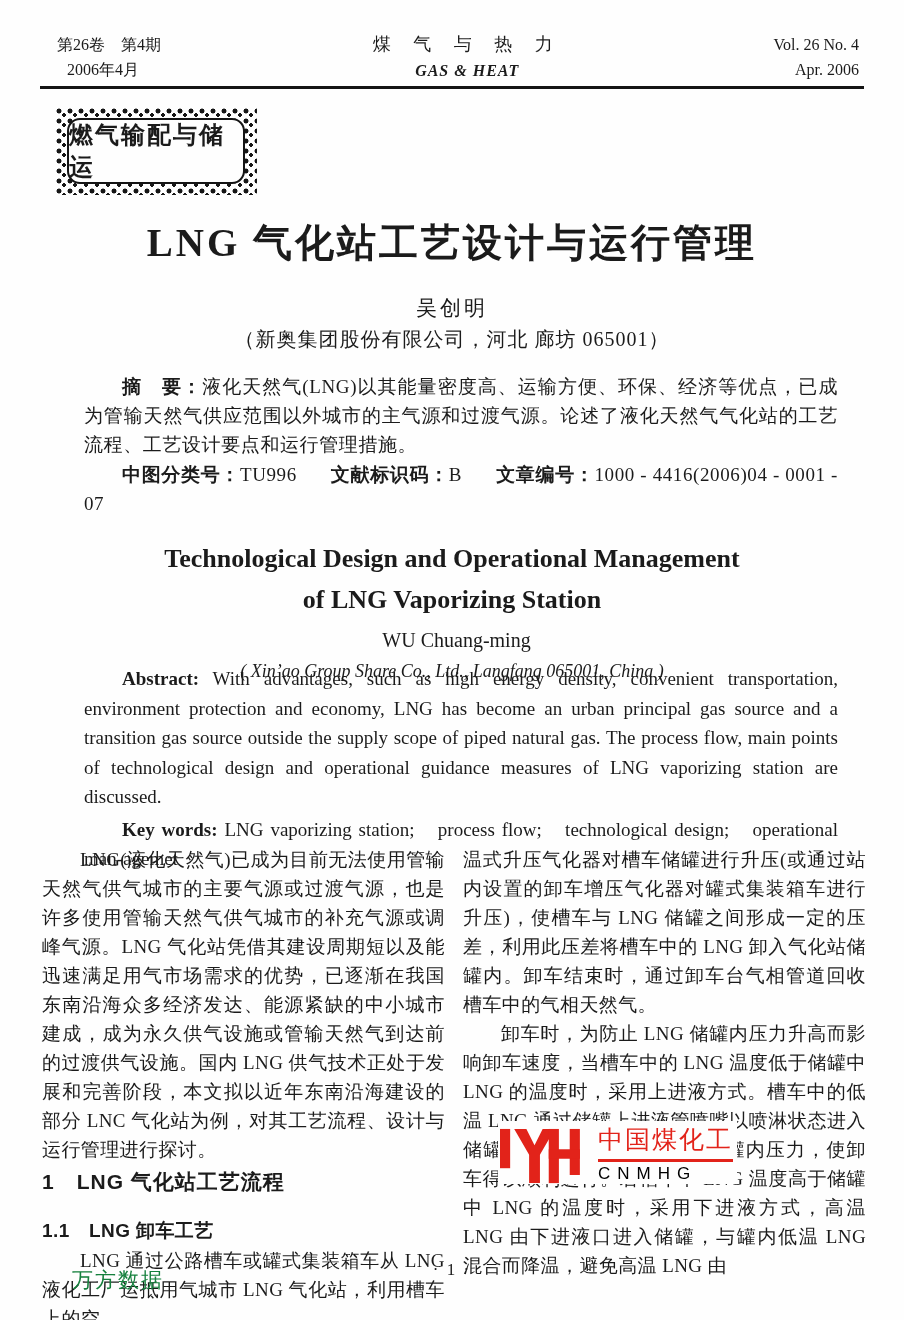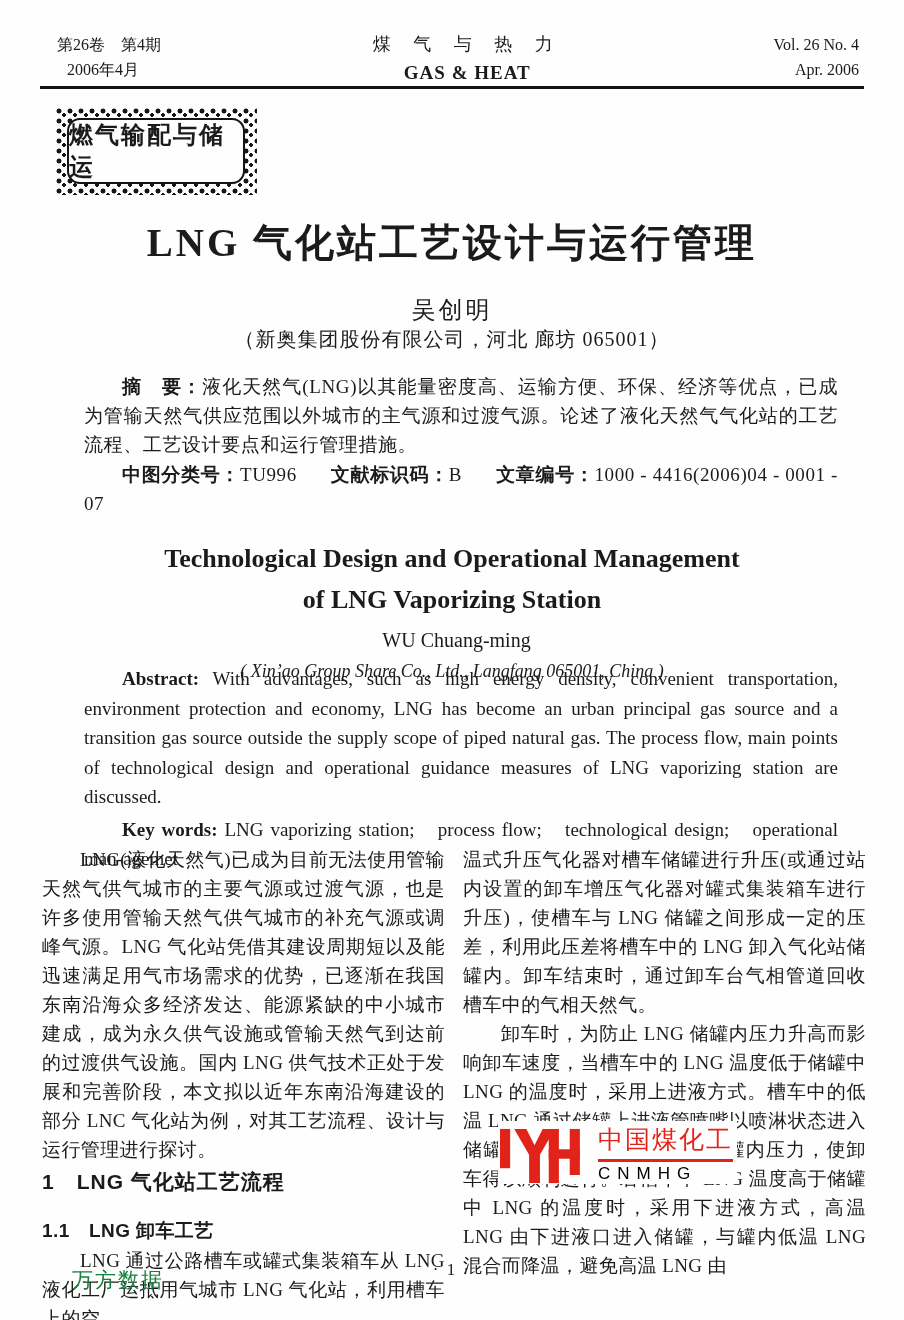--- a/index.html
+++ b/index.html
@@ -9,21 +9,21 @@
     background:#fefefe; color:#1b1b1b; overflow:hidden;
     font-family:"Liberation Serif","DejaVu Serif",serif;
   }
   
   .jheader { position:absolute; top:32px; left:57px; right:45px;
     display:flex; justify-content:space-between; align-items:flex-start; }
   .jh-left { font-size:16px; line-height:25px; }
   .jh-left .l2 { padding-left:10px; }
   .jh-center { text-align:center; }
   .jh-center .cn { font-size:18px; letter-spacing:9px; font-weight:normal; }
-  .jh-center .en { font-size:19px; font-weight:bold; margin-top:6px; letter-spacing:1px; }
+  .jh-center .en { font-size:16px; font-weight:bold; margin-top:6px; letter-spacing:1px;font-style:italic; }
   .jh-right { text-align:right; font-size:16px; line-height:25px; }
   .jheader-rule { position:absolute; top:86px; left:40px; width:824px; height:3px; background:#141414; }
 
   
   .badge-frame {
     position:absolute; left:55px; top:107px; width:202px; height:88px;
     background-image:radial-gradient(circle at 4px 4px, #161616 2.3px, transparent 2.7px),
                      radial-gradient(circle at 9px 8px, #161616 1.6px, transparent 2.0px);
     background-size:11px 10px;
     padding:11px 12px;
@@ -35,21 +35,21 @@
   }
   .badge-inner span {
     font-family:"Liberation Sans","DejaVu Sans",sans-serif;
     font-weight:bold; font-size:24px; letter-spacing:2px;
   }
 
   
   .title-cn { position:absolute; top:216px; left:0; right:0; text-align:center;
     font-size:39px; font-weight:bold; letter-spacing:3px; }
   .author-cn { position:absolute; top:294px; left:0; right:0; text-align:center;
-    font-size:24px; letter-spacing:3px; }
+    font-size:21px; letter-spacing:3px; }
   .affil-cn { position:absolute; top:326px; left:0; right:0; text-align:center;
     font-size:20px; letter-spacing:1px; }
 
   
   .abs-cn { position:absolute; top:372px; left:84px; width:754px;
     font-size:19px; line-height:29px; text-align:justify; letter-spacing:0.6px; }
   .abs-cn p.first { text-indent:2em; }
   .b { font-weight:bold; }
   .abs-cn .kwline { text-indent:2em; margin-top:1px; }
   .abs-cn .clcline { text-indent:2em; margin-top:1px; }

